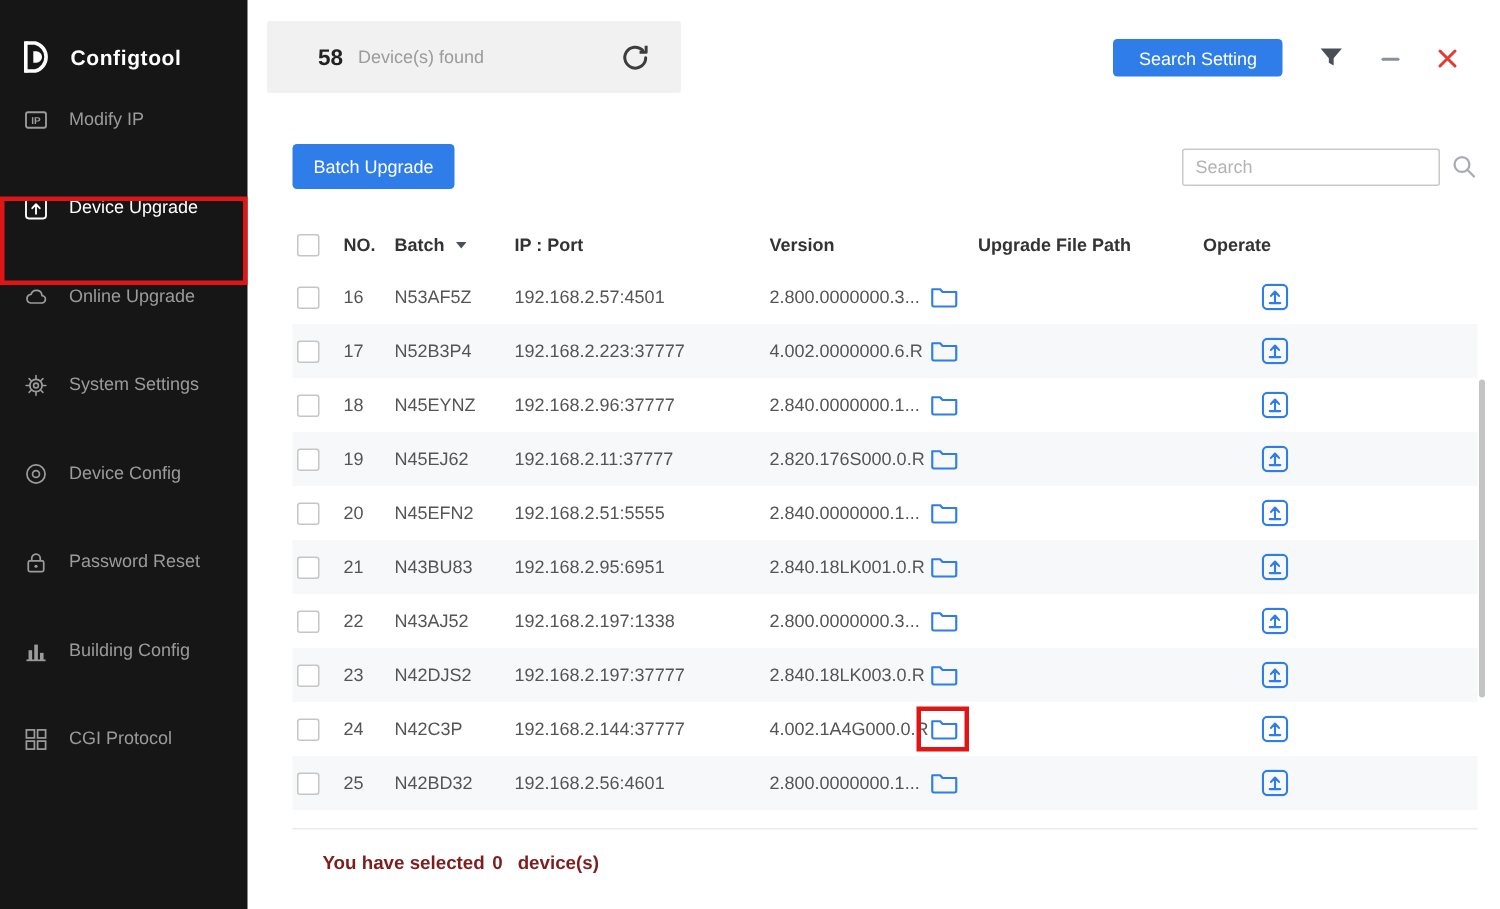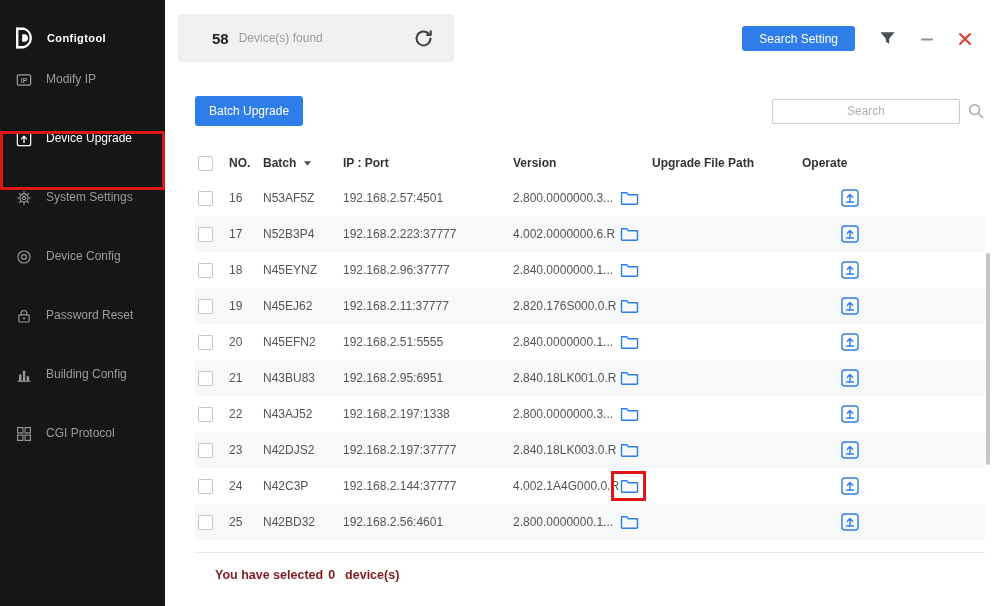--- a/index.html
+++ b/index.html
@@ -13,21 +13,21 @@
   body{
     width:1000px;height:606px;
     font-family:"Liberation Sans","DejaVu Sans",sans-serif;
     background:#fff;color:#333;
   }
   .window{position:relative;width:1000px;height:606px;display:flex;}
 
   
   .sidebar{width:165px;flex-shrink:0;background:var(--sidebar-bg);color:var(--sidebar-fg);}
   .brand{display:flex;align-items:center;gap:9px;padding:20px 0 16px 12px;color:#fff;height:72px;}
-  .brand-name{font-weight:bold;font-size:11px;letter-spacing:.4px;color:#fff;}
+  .brand-name{font-weight:bold;font-size:14px;letter-spacing:.4px;color:#fff;}
   .menu-item{display:flex;align-items:flex-start;gap:14px;height:59px;padding-left:16px;font-size:12px;cursor:pointer;}
   .menu-item.active{color:#fff;}
   .menu-item.hl{outline:3px solid var(--red);outline-offset:-3px;}
   .sb-icon{width:16px;height:16px;display:inline-flex;}
   .sb-icon svg{display:block;}
 
   
   .main{flex:1;display:flex;flex-direction:column;}
   .topbar{height:76px;display:flex;align-items:flex-start;justify-content:space-between;padding:14px 28px 0 13px;}
   .count-box{width:276px;height:48px;background:#f1f1f1;border-radius:2px;display:flex;align-items:center;gap:10px;padding:0 20px 0 34px;}
@@ -37,21 +37,21 @@
   .topbar-right{display:flex;align-items:center;gap:24px;padding-top:12px;}
   .btn{background:var(--accent);color:#fff;border:none;border-radius:3px;font-size:12px;cursor:pointer;font-family:inherit;}
   .btn.search-setting{height:25px;padding:0 17px;}
   .icon-plain{display:inline-flex;cursor:pointer;}
 
   
   .content{flex:1;padding:0 15px 0 30px;position:relative;}
   .content-top{display:flex;justify-content:space-between;align-items:center;margin:20px 0 20px 0;height:30px;}
   .btn.batch{height:30px;padding:0 14px;}
   .search-wrap{display:flex;align-items:center;gap:7px;}
-  .search-wrap input{width:188px;height:25px;border:1px solid #c9c9c9;border-radius:2px;padding:0 8px;font-size:12px;color:#333;outline:none;font-family:inherit;text-align:center;}
+  .search-wrap input{width:172px;height:25px;border:1px solid #c9c9c9;border-radius:2px;padding:0 8px;font-size:12px;color:#333;outline:none;font-family:inherit;}
   .search-wrap input::placeholder{color:#b3b3b3;}
 
   
   .row{display:grid;grid-template-columns:32px 34px 80px 170px 105px 180px 1fr;align-items:center;}
   .thead{height:34px;font-weight:bold;font-size:12px;color:#333;}
   .trow{height:36px;font-size:12px;color:#555;}
   .tbody .trow:nth-child(even){background:#f7f8fa;}
   .col{display:flex;align-items:center;}
   .col.cb{padding-left:3px;}
   .cell{padding-left:2px;}
@@ -97,20 +97,28 @@
     <span class="sb-label">Modify IP</span>
   </div>
         <div class="menu-item active hl">
     <span class="sb-icon">
             <svg viewBox="0 0 18 18" width="16" height="16">
               <rect x="1.5" y="1.5" width="15" height="15" rx="2.2" fill="none" stroke="currentColor" stroke-width="1.4"></rect>
               <path d="M9 13 V6.2 M6.2 8.8 L9 5.8 l2.8 3" fill="none" stroke="currentColor" stroke-width="1.4" stroke-linecap="round" stroke-linejoin="round"></path>
             </svg>
           </span>
     <span class="sb-label">Device Upgrade</span>
+  </div>
+        <div class="menu-item">
+    <span class="sb-icon">
+            <svg viewBox="0 0 18 18" width="16" height="16">
+              <path d="M4.8 13.5 a3.3 3.3 0 0 1 .5 -6.5 a4.2 4.2 0 0 1 8.2 1 a2.7 2.7 0 0 1 -.4 5.5 z" fill="none" stroke="currentColor" stroke-width="1.3" stroke-linejoin="round"></path>
+            </svg>
+          </span>
+    <span class="sb-label">Online Upgrade</span>
   </div>
         <div class="menu-item">
     <span class="sb-icon">
             <svg viewBox="0 0 18 18" width="16" height="16">
               <circle cx="9" cy="9" r="4.6" fill="none" stroke="currentColor" stroke-width="1.3"></circle>
               <circle cx="9" cy="9" r="1.8" fill="none" stroke="currentColor" stroke-width="1.2"></circle>
               <path d="M9 1.6 v2.6 M9 13.8 v2.6 M1.6 9 h2.6 M13.8 9 h2.6 M3.8 3.8 l1.8 1.8 M12.4 12.4 l1.8 1.8 M14.2 3.8 l-1.8 1.8 M5.6 12.4 l-1.8 1.8" stroke="currentColor" stroke-width="1.2" stroke-linecap="round"></path>
             </svg>
           </span>
     <span class="sb-label">System Settings</span>

